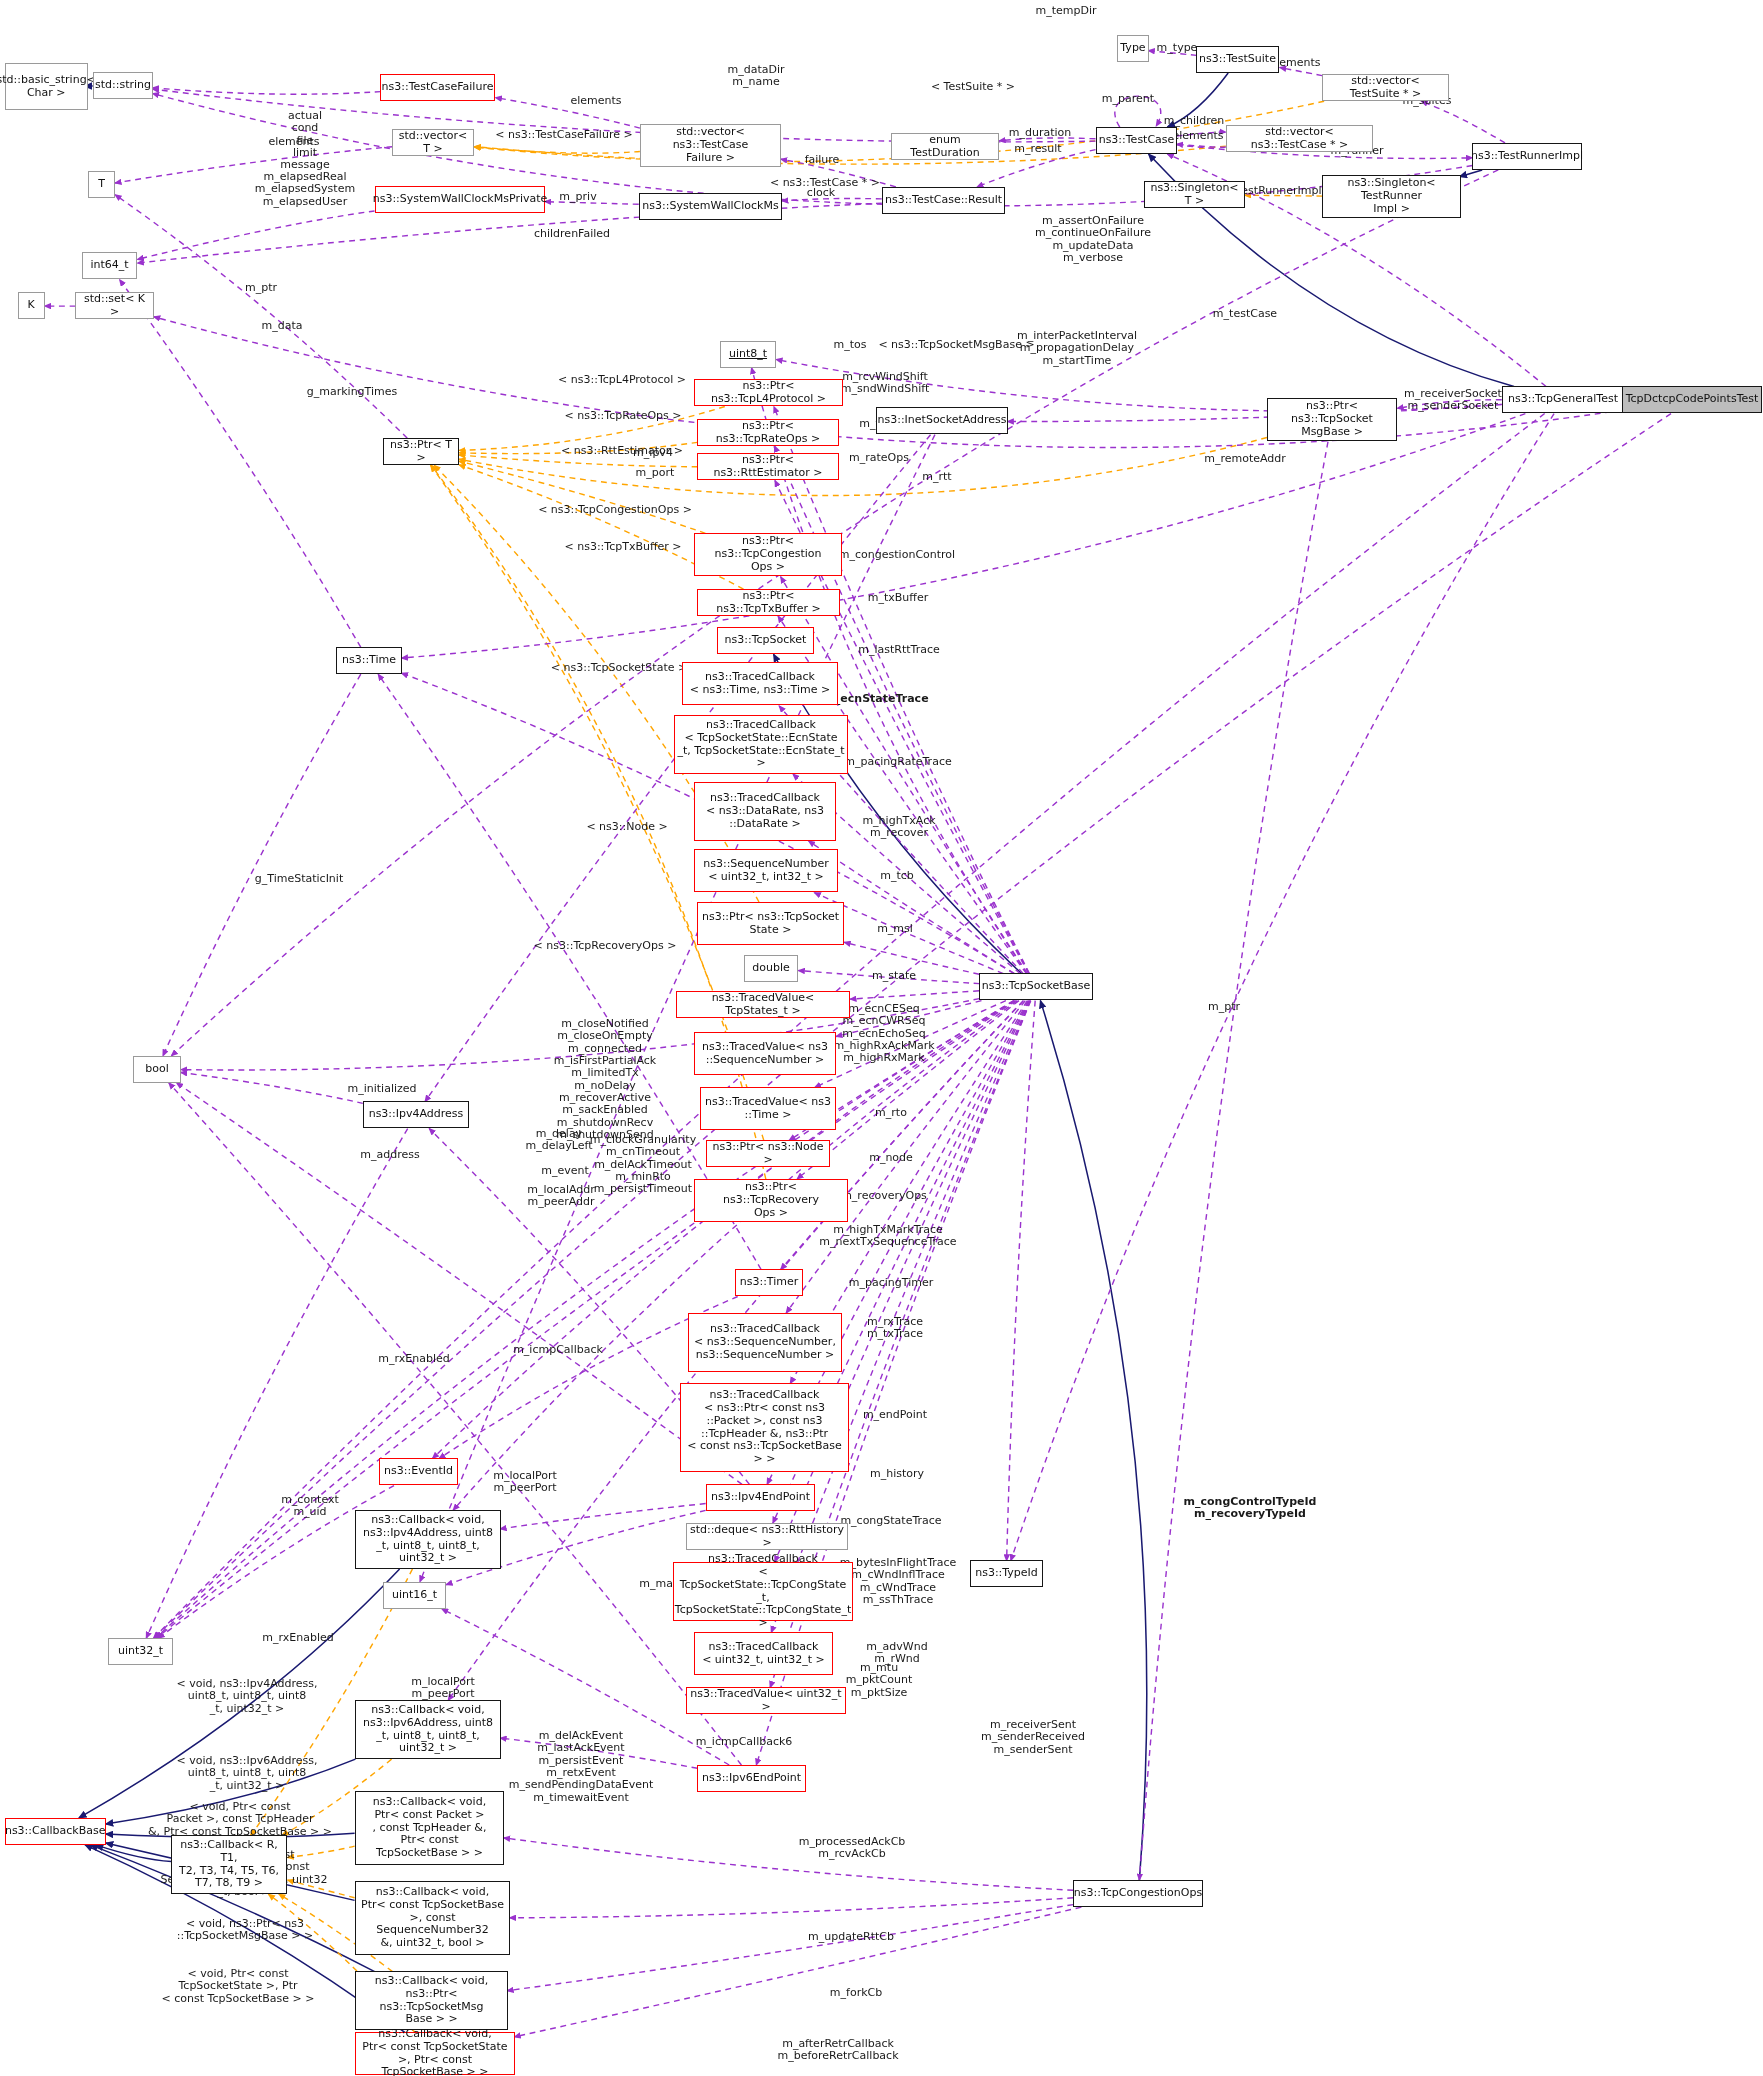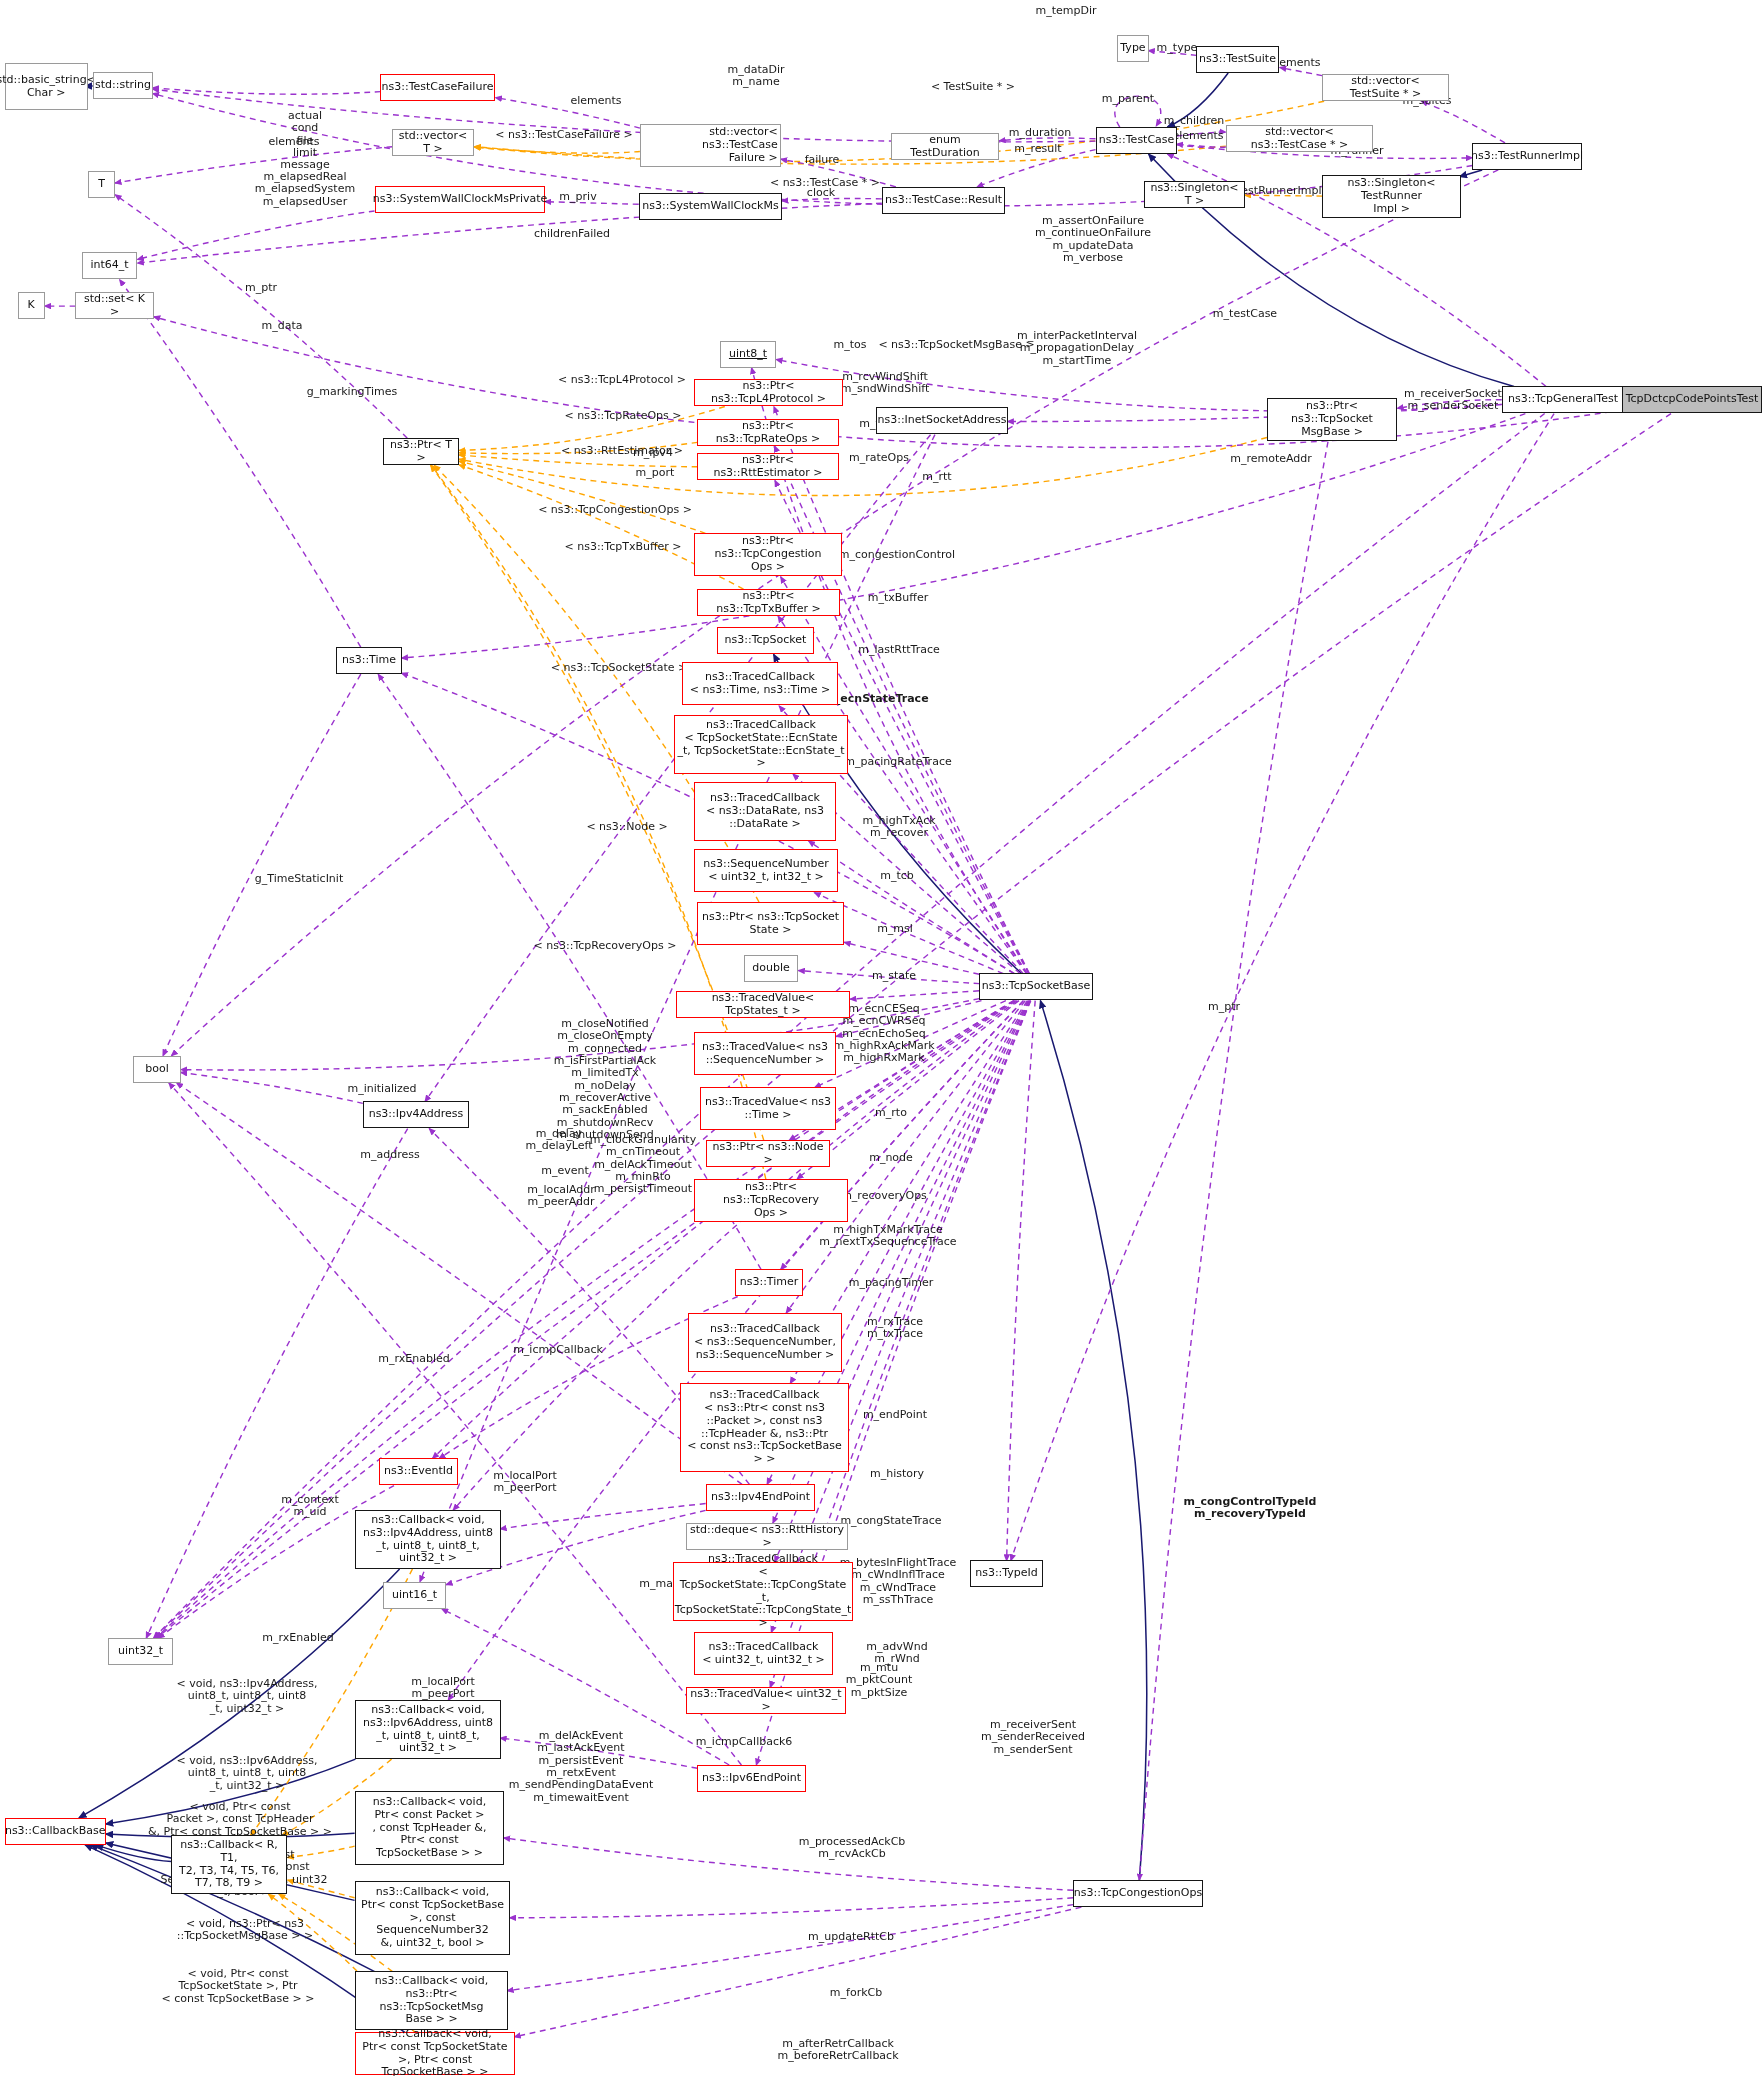--- a/index.html
+++ b/index.html
@@ -158,21 +158,21 @@
 <div class="node gray" style="left: 4.7px; top: 63px; width: 83px; height: 47px;">std::basic_string&lt;
 Char &gt;</div>
     <div class="node gray" style="left: 93px; top: 72px; width: 60px; height: 27px;">std::string</div>
     <div class="node red" style="left: 380px; top: 74px; width: 115px; height: 27px;">ns3::TestCaseFailure</div>
     <div class="node gray" style="left: 392px; top: 129px; width: 82px; height: 27px;">std::vector&lt; T &gt;</div>
     <div class="node gray" style="left: 88px; top: 171px; width: 27px; height: 27px;">T</div>
     <div class="node red" style="left: 375px; top: 186px; width: 170px; height: 27px;">ns3::SystemWallClockMsPrivate</div>
     <div class="node gray" style="left: 82px; top: 252px; width: 55px; height: 27px;">int64_t</div>
     <div class="node gray" style="left: 17.6px; top: 292px; width: 27px; height: 27px;">K</div>
     <div class="node gray" style="left: 75px; top: 292px; width: 79px; height: 27px;">std::set&lt; K &gt;</div>
-    <div class="node gray" style="left: 640px; top: 124px; width: 141px; height: 43px; text-align: right;">std::vector&lt; ns3::TestCase
+    <div class="node gray" style="left: 640px; top: 124px; width: 141px; height: 43px;">std::vector&lt; ns3::TestCase
 Failure &gt;</div>
     <div class="node gray" style="left: 891px; top: 133px; width: 108px; height: 27px;">enum TestDuration</div>
     <div class="node bold" style="left: 882px; top: 187px; width: 123px; height: 27px;">ns3::TestCase::Result</div>
     <div class="node bold" style="left: 639px; top: 193px; width: 143px; height: 27px;">ns3::SystemWallClockMs</div>
     <div class="node gray" style="left: 1117px; top: 35px; width: 32px; height: 27px;">Type</div>
     <div class="node bold" style="left: 1196px; top: 46px; width: 83px; height: 27px;">ns3::TestSuite</div>
     <div class="node gray" style="left: 1322px; top: 74px; width: 127px; height: 27px;">std::vector&lt; TestSuite * &gt;</div>
     <div class="node bold" style="left: 1096px; top: 127px; width: 81px; height: 27px;">ns3::TestCase</div>
     <div class="node gray" style="left: 1226px; top: 125px; width: 147px; height: 27px;">std::vector&lt; ns3::TestCase * &gt;</div>
     <div class="node bold" style="left: 1472px; top: 143px; width: 110px; height: 27px;">ns3::TestRunnerImpl</div>
@@ -295,21 +295,21 @@
     <div class="elabel" style="left: 1093px; top: 240px;">m_assertOnFailure
 m_continueOnFailure
 m_updateData
 m_verbose</div>
     <div class="elabel" style="left: 822px; top: 160px;">failure</div>
     <div class="elabel" style="left: 821px; top: 193px;">clock</div>
     <div class="elabel" style="left: 1245px; top: 314px;">m_testCase</div>
     <div class="elabel" style="left: 1077px; top: 348px;">m_interPacketInterval
 m_propagationDelay
 m_startTime</div>
-    <div class="elabel" style="left: 1245px; top: 459px; margin-left: 26px;">m_remoteAddr</div>
+    <div class="elabel" style="left: 1245px; top: 459px;">m_remoteAddr</div>
     <div class="elabel" style="left: 1453px; top: 400px;">m_receiverSocket
 m_senderSocket</div>
     <div class="elabel" style="left: 1224px; top: 1007px;">m_ptr</div>
     <div class="elabel" style="left: 850px; top: 345px;">m_tos</div>
     <div class="elabel" style="left: 885px; top: 383px;">m_rcvWindShift
 m_sndWindShift</div>
     <div class="elabel" style="left: 876px; top: 424px;">m_tcp</div>
     <div class="elabel" style="left: 879px; top: 458px;">m_rateOps</div>
     <div class="elabel" style="left: 937px; top: 477px;">m_rtt</div>
     <div class="elabel" style="left: 653px; top: 453px;">m_ipv4</div>

